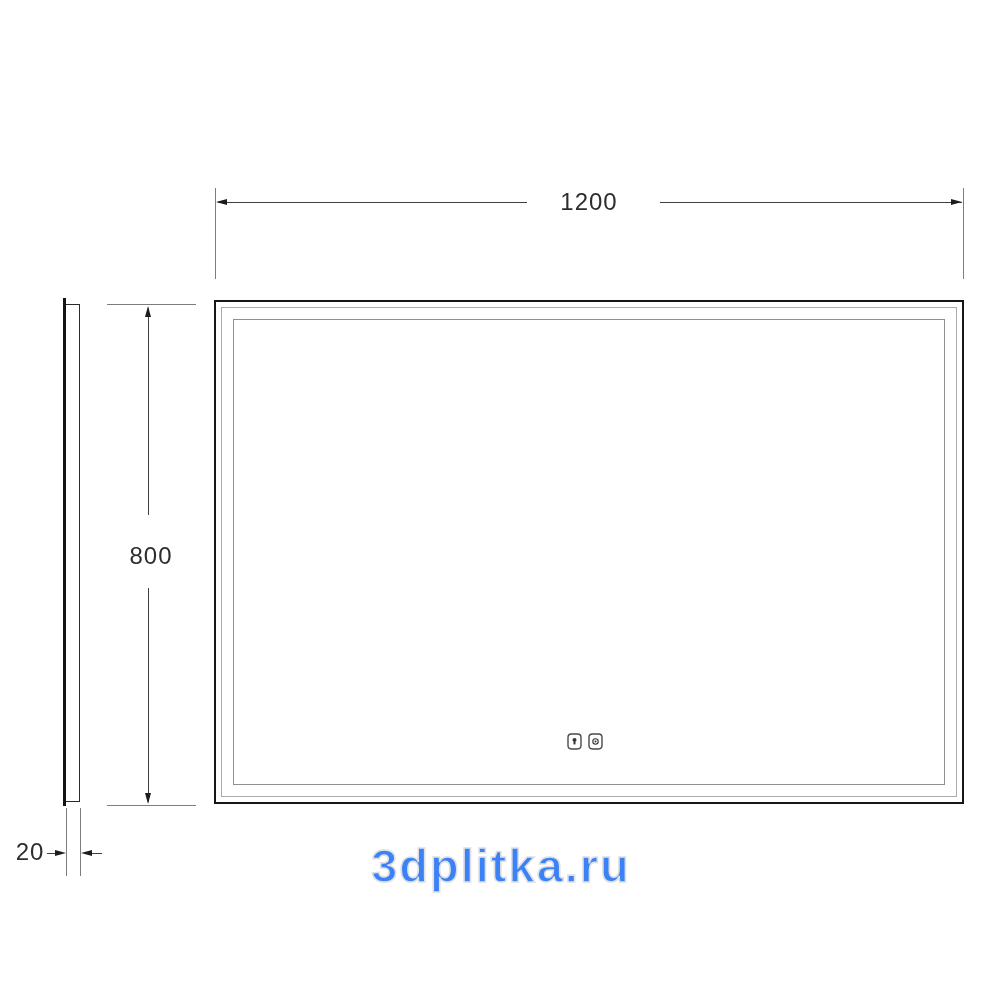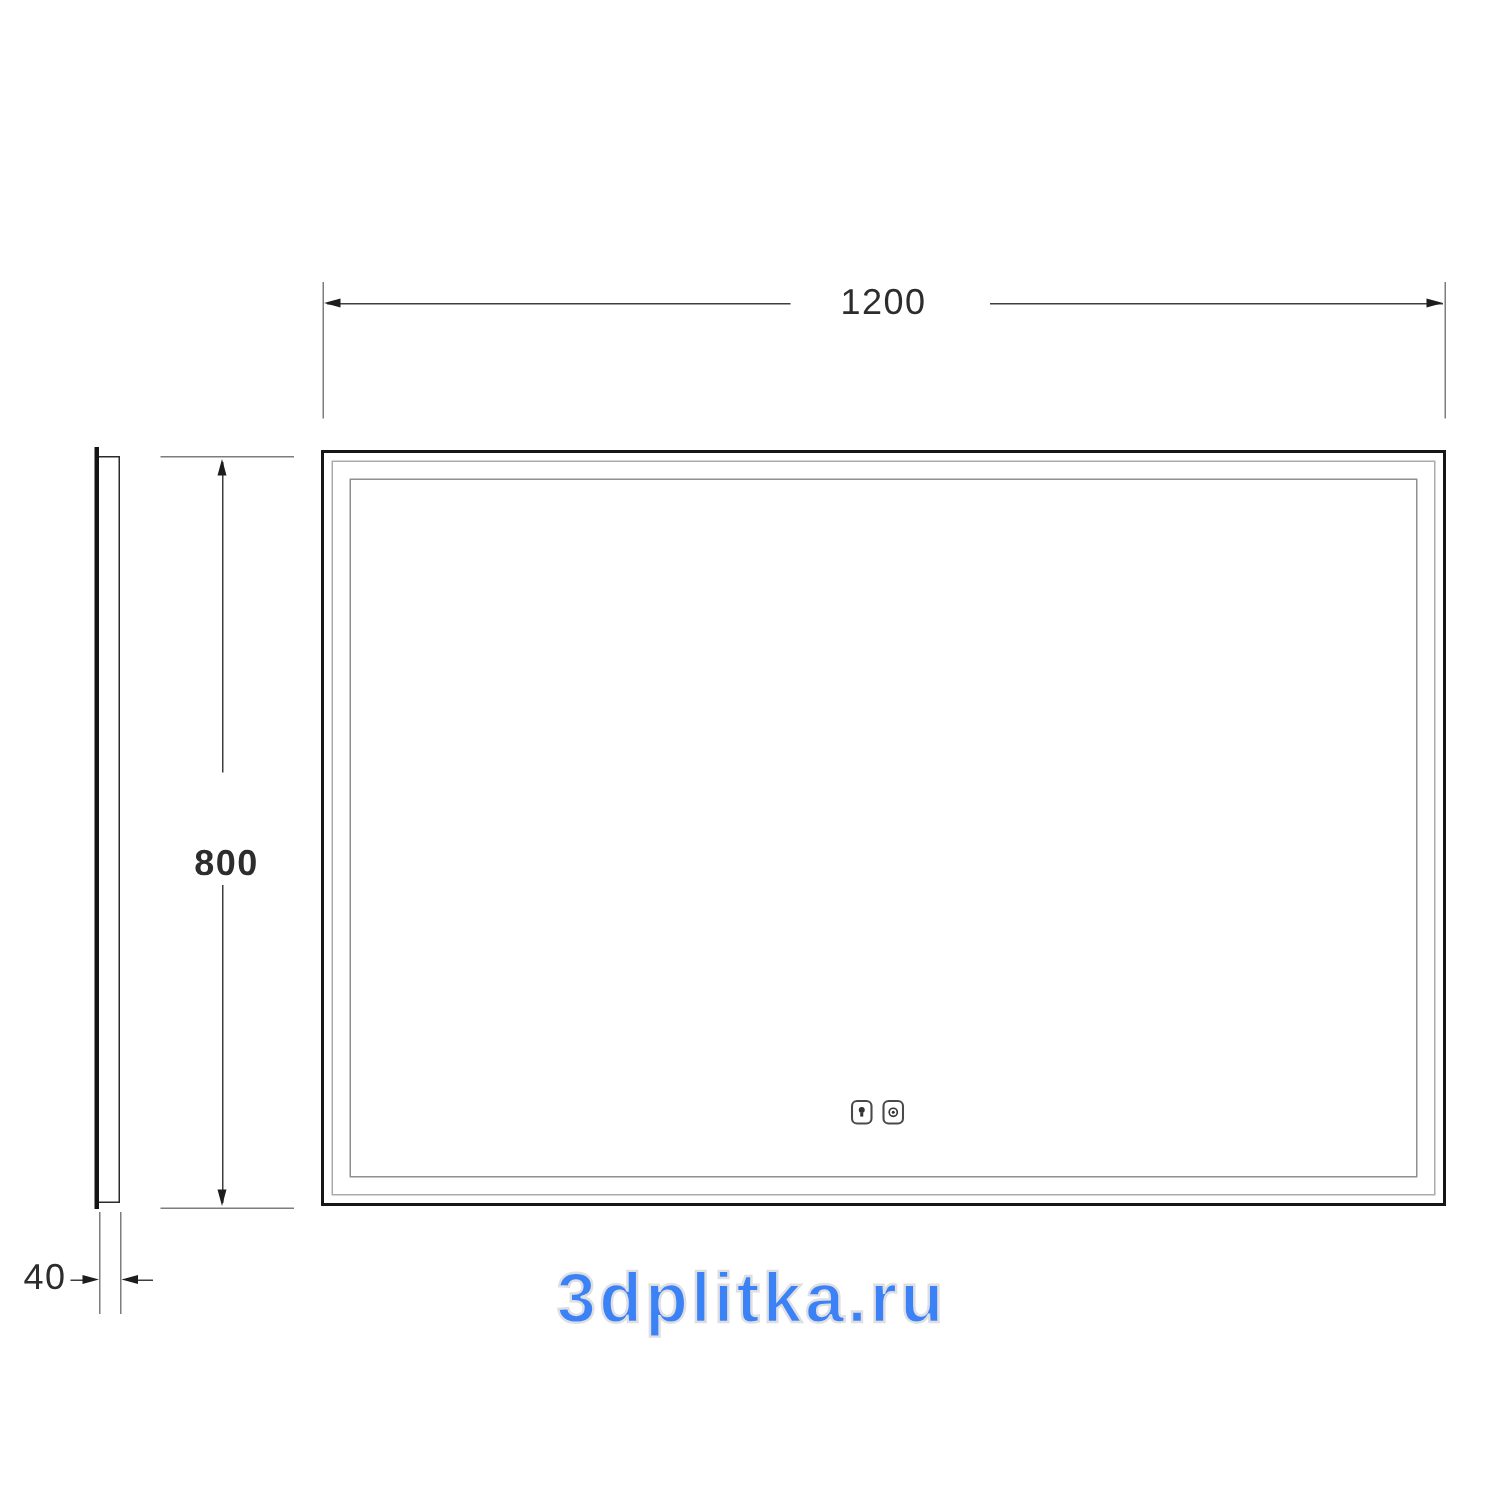--- a/index.html
+++ b/index.html
@@ -90,25 +90,25 @@
   <div class="arr arr-left" style="left:216px; top:167px;"></div>
   <div class="arr arr-right" style="left:951px; top:167px;"></div>
   <div class="dim-label" style="left:589px; top:170px;">1200</div>
 
   <div class="h-line ext" style="left:107px; top:272px; width:89px;"></div>
   <div class="h-line ext" style="left:107px; top:773px; width:89px;"></div>
   <div class="v-line" style="left:148px; top:276px; height:207px;"></div>
   <div class="v-line" style="left:148px; top:556px; height:214px;"></div>
   <div class="arr arr-up" style="left:145px; top:274px;"></div>
   <div class="arr arr-down" style="left:145px; top:761px;"></div>
-  <div class="dim-label" style="left:151px; top:544px;font-weight:bold;">800</div>
+  <div class="dim-label" style="left:151px; top:524px;">800</div>
 
   <div class="v-line ext" style="left:66px; top:776px; height:68px;"></div>
   <div class="v-line ext" style="left:80px; top:776px; height:68px;"></div>
   <div class="h-line" style="left:47px; top:821px; width:10px;"></div>
   <div class="h-line" style="left:85px; top:821px; width:17px;"></div>
   <div class="arr arr-right" style="left:55px; top:818px;"></div>
   <div class="arr arr-left" style="left:81px; top:818px;"></div>
-  <div class="dim-label" style="left:30px; top:820px; padding:0;">40</div>
+  <div class="dim-label" style="left:30px; top:820px; padding:0;">20</div>
 
   <div class="watermark">3dplitka.ru</div>
 
 </div>
 
 </body></html>

